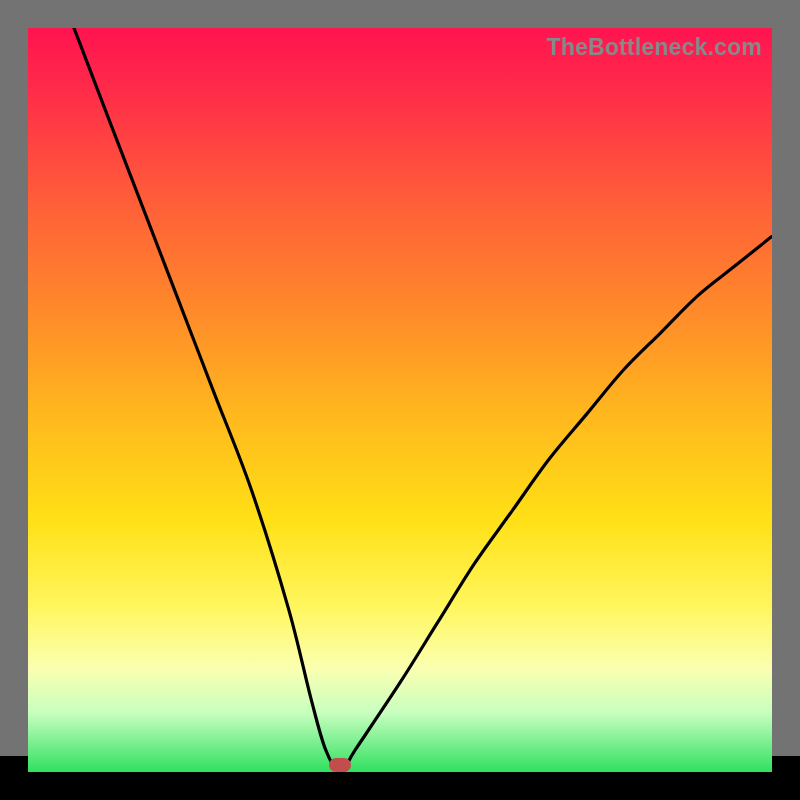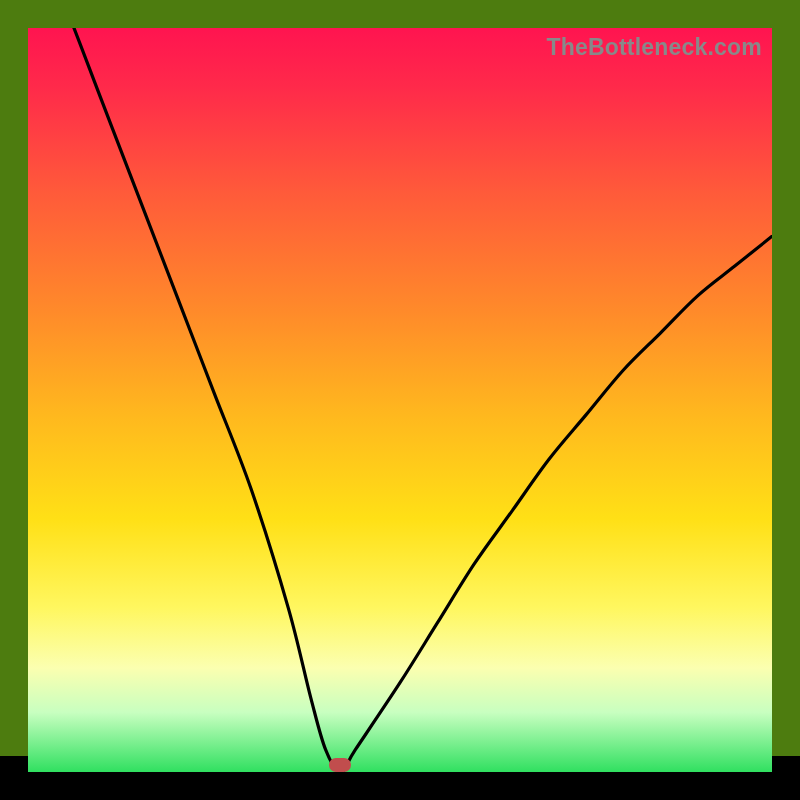--- a/index.html
+++ b/index.html
@@ -1,20 +1,20 @@
 <!DOCTYPE html>
 <html><head>
 <meta charset="utf-8">
 <style>
   * { margin: 0; padding: 0; box-sizing: border-box; }
   html, body { width: 800px; height: 800px; overflow: hidden; background: #000; }
   .frame {
     width: 800px;
     height: 756px;
-    background: #4d7c0f;
+    background: #737373;
     position: relative;
   }
   .plot {
     position: absolute;
     left: 28px;
     top: 28px;
     width: 744px;
     height: 744px;
     background: linear-gradient(to bottom,
       #ff1450 0%,

